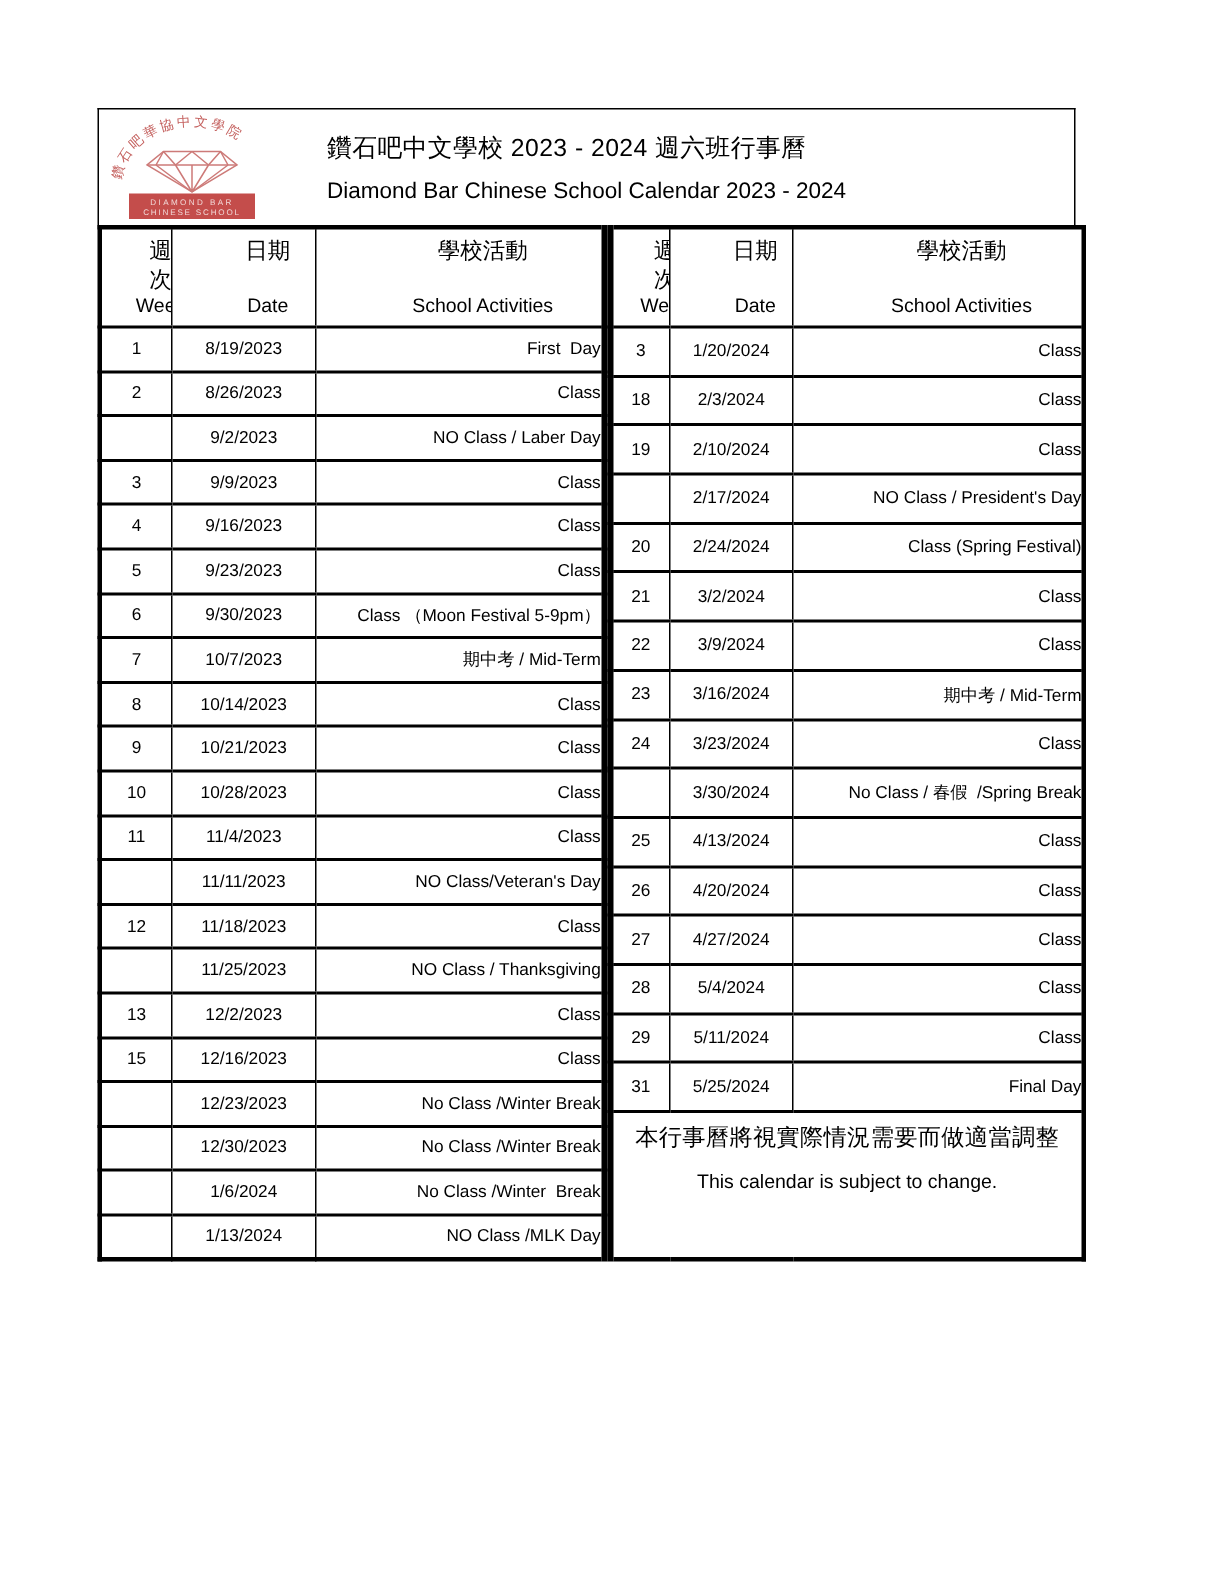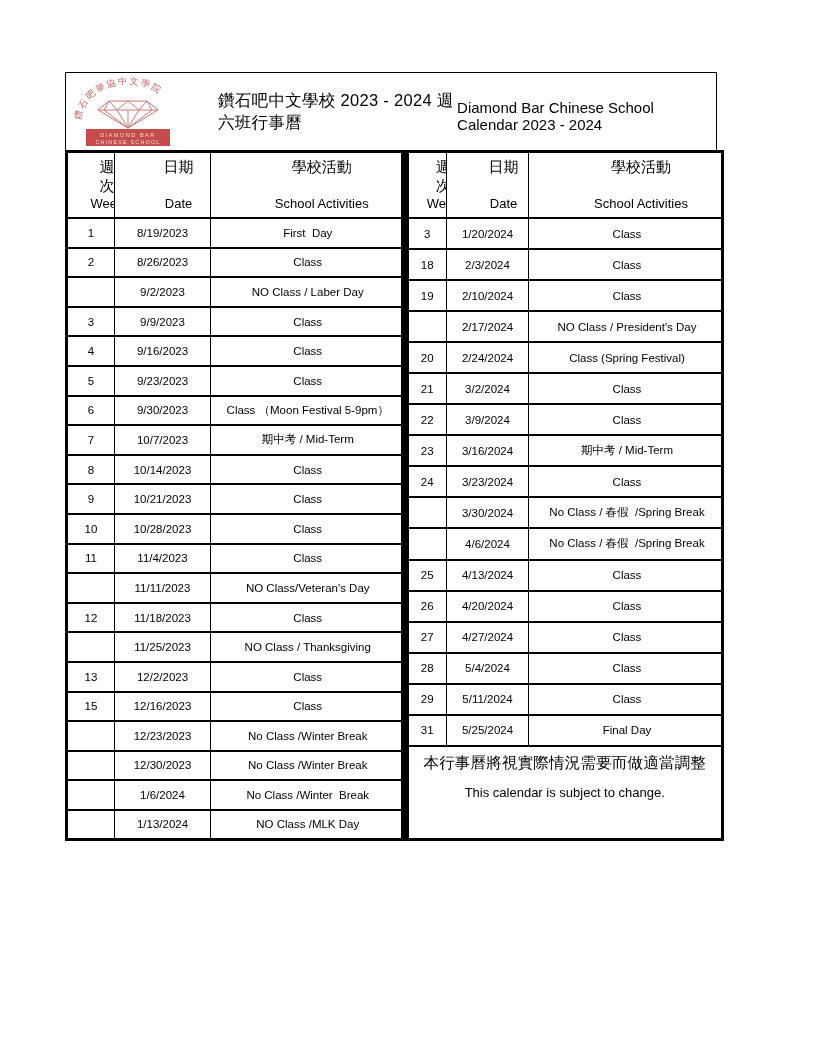--- a/index.html
+++ b/index.html
@@ -10,41 +10,41 @@
     margin:0 auto; overflow:hidden;
   }
   .doc { position:absolute; left:65px; top:72px; width:652px; }
 
   
   .header-box {
     height:78px; border:1.5px solid #000; border-bottom:none;
     display:flex; align-items:center;
   }
   .logo-wrap { width:112px; height:72px; margin-left:6px; flex:0 0 auto; }
-  .titles { margin-left:34px; display:flex; flex-direction:row; }
+  .titles { margin-left:34px; display:flex; flex-direction:column; }
   .title-zh { font-size:16.5px; letter-spacing:0.3px; }
   .title-en { font-size:15px; margin-top:9px; }
 
   
   .tables { display:flex; }
   table.cal { border-collapse:collapse; table-layout:fixed; }
   table.cal.left  { width:336px; border:3.5px solid #000; border-right:4px solid #000; }
   table.cal.right { width:316px; border:3.5px solid #000; border-left:4px solid #000; }
   .cal th, .cal td {
     border:1.5px solid #000; border-top-width:2.5px; border-bottom-width:2.5px;
     overflow:hidden;
   }
   .cal th { height:66px; vertical-align:middle; font-weight:400; padding:5px 0 6px 0; }
   .th-inner { height:100%; display:flex; flex-direction:column; justify-content:space-between; align-items:center;padding-left:32px; }
   .h-zh { font-size:15px; }
   .h-en { font-size:13px; }
   .cal td { height:29.6px; font-size:11.5px; }
   td.week-cell { text-align:center; }
   td.date-cell { text-align:center; }
-  td.activity-cell { text-align:center; padding-left:4px; white-space:pre; font-size:11.5px; }
+  td.activity-cell { text-align:right; padding-left:4px; white-space:pre; font-size:11.5px; }
 
   
   td.note-cell { height:89px; vertical-align:top; padding:6px 2px 0 2px; }
   .note-zh { font-size:15.5px; text-align:center; letter-spacing:0.2px; }
   .note-en { font-size:13px; text-align:center; margin-top:11px; }
 </style>
 </head>
 <body>
 
 <div class="page">
@@ -288,25 +288,20 @@
               <td class="week-cell">24</td>
               <td class="date-cell">3/23/2024</td>
               <td class="activity-cell">Class</td>
             </tr>
             <tr>
               <td class="week-cell"></td>
               <td class="date-cell">3/30/2024</td>
               <td class="activity-cell">No Class / 春假  /Spring Break</td>
             </tr>
             <tr>
-              <td class="week-cell"></td>
-              <td class="date-cell">4/6/2024</td>
-              <td class="activity-cell">No Class / 春假  /Spring Break</td>
-            </tr>
-            <tr>
               <td class="week-cell">25</td>
               <td class="date-cell">4/13/2024</td>
               <td class="activity-cell">Class</td>
             </tr>
             <tr>
               <td class="week-cell">26</td>
               <td class="date-cell">4/20/2024</td>
               <td class="activity-cell">Class</td>
             </tr>
             <tr>

